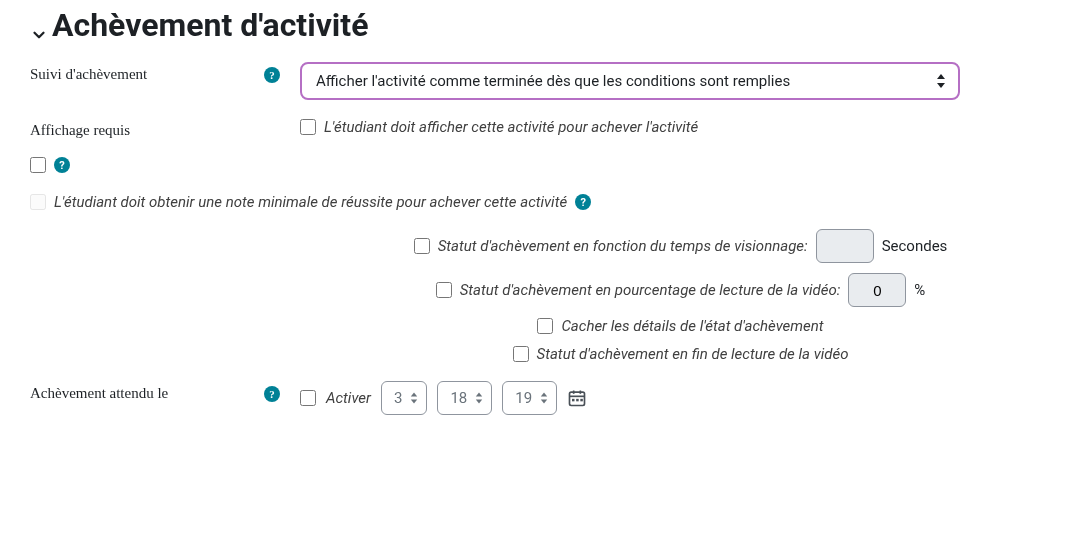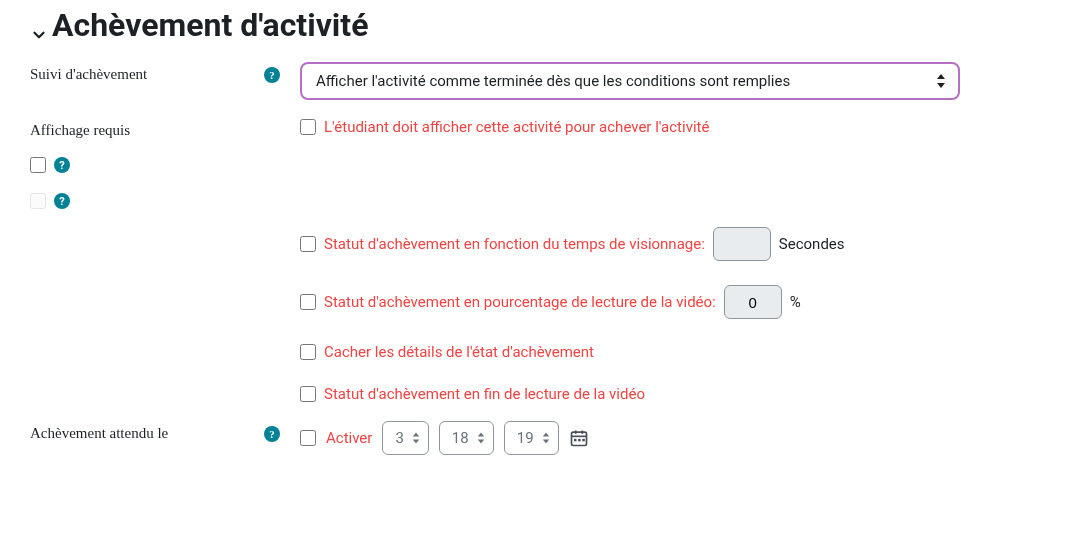--- a/index.html
+++ b/index.html
@@ -106,21 +106,21 @@
     gap: 8px;
     color: #6a737b;
     cursor: default;
   }
   .pill .caret { display:inline-flex; }
   .date-group {
     display: flex;
     gap: 10px;
   }
   .cal-icon svg { display:block; }
-  .muted { color:#ef4444; }
+  .muted { color:#404040;font-style:italic; }
   .disabled-text { color:#6a737b; }
   .caret svg { display:block; }
 </style>
 </head>
 <body>
 
 <h2>
   <span class="chev">
     <svg width="18" height="18" viewBox="0 0 24 24" fill="none" stroke="#1d2125" stroke-width="3" stroke-linecap="round" stroke-linejoin="round">
         <polyline points="6 9 12 15 18 9"></polyline>
@@ -160,28 +160,29 @@
 </div>
 
 <div class="row">
   <div class="field-col">
     <div class="inline-row">
       <input type="checkbox" style="">
       <span class="help-icon">?</span>
     </div>
     <div class="inline-row">
       <input type="checkbox" disabled="" style="">
+      <span class="muted">L'étudiant doit obtenir une note minimale de réussite pour achever cette activité</span>
       <span class="help-icon">?</span>
     </div>
   </div>
 </div>
 
 <div class="row">
   <div class="label-col empty"></div>
-  <div class="field-col" style="gap:24px;">
+  <div class="field-col" style="gap:10px;align-items:center;">
     <div class="inline-row">
       <input type="checkbox" style="">
       <span class="muted">Statut d'achèvement en fonction du temps de visionnage:</span>
       <input class="num-input" type="text" value="" style="">
       <span>Secondes</span>
     </div>
     <div class="inline-row">
       <input type="checkbox" style="">
       <span class="muted">Statut d'achèvement en pourcentage de lecture de la vidéo:</span>
       <input class="num-input" type="text" value="0" style="">

